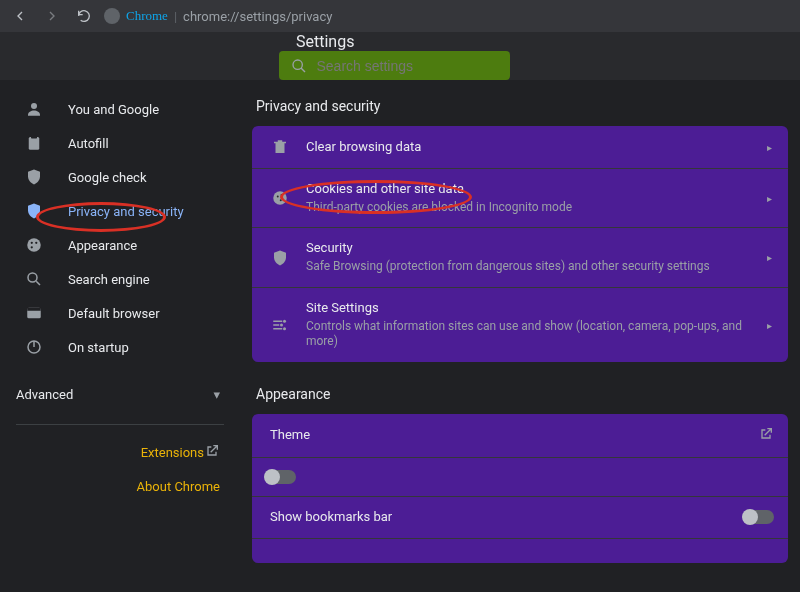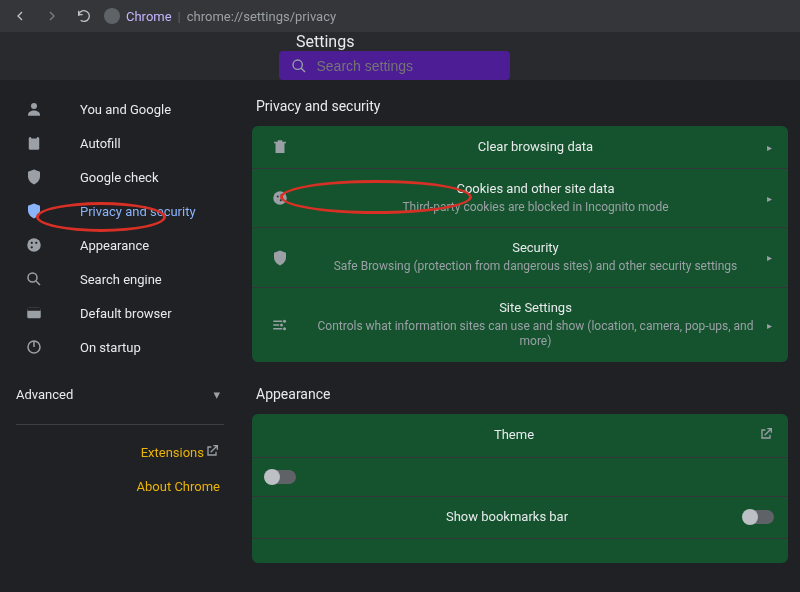--- a/index.html
+++ b/index.html
@@ -12,62 +12,62 @@
   .navbar {
     display: flex; align-items: center; height: 32px;
     background: #35363a; padding: 0 8px; gap: 8px;
   }
   .nav-icon {
     width: 24px; height: 24px; display: flex; align-items: center; justify-content: center;
     color: #9aa0a6; border-radius: 50%;
   }
   .nav-icon svg { stroke: #bdc1c6; fill: none; stroke-width: 2; }
   .addr { display: flex; align-items: center; gap: 6px; color: #bdc1c6; font-size: 13px; }
-  .addr .chrome-word { color: #c4b5fd; }
+  .addr .chrome-word { color: #0ea5e9; font-family: Liberation Serif, serif; }
   .addr .url { color: #9aa0a6; }
   .addr-sep { color: #5f6368; }
   .globe { width:16px; height:16px; border-radius:50%; background:#5f6368; display:inline-block; }
   
   .settings-header {
     display: flex; align-items: center; height: 48px; background: #292a2d; flex-direction: column;
   }
   .settings-title { font-size: 16px; color: #e8eaed; padding: 0 16px; width: 240px; }
   .search-wrap {
-    flex: 1; margin-right: 12px; height: 36px; background: #4c1d95; border-radius: 4px;
+    flex: 1; margin-right: 12px; height: 36px; background: #4d7c0f; border-radius: 4px;
     display: flex; align-items: center; padding: 0 12px; gap: 10px; color: #9aa0a6;
   }
   .search-wrap input {
     background: transparent; border: none; outline: none; color: #e8eaed; font-size: 14px; flex:1;
   }
   
   .content { display: flex; height: calc(592px - 32px - 48px); }
   .sidebar { width: 240px; padding-top: 12px; position: relative; }
   .side-item {
-    display: flex; align-items: center; height: 34px; padding-left: 24px; gap: 36px;
+    display: flex; align-items: center; height: 34px; padding-left: 24px; gap: 24px;
     color: #e8eaed; font-size: 13px; cursor: pointer;
   }
   .side-item.active { color: #8ab4f8; }
   .side-item .icon { width: 20px; height: 20px; display:flex; align-items:center; justify-content:center; }
   .side-item .icon svg { fill: #9aa0a6; }
   .side-item.active .icon svg { fill: #8ab4f8; }
   .advanced-row {
     display:flex; align-items:center; justify-content:space-between;
     padding: 0 20px 0 16px; height: 40px; margin-top: 10px; color:#e8eaed;
   }
   .divider { height:1px; background:#3c4043; margin: 10px 16px; }
   .bottom-item {
     display:flex; align-items:center; justify-content:flex-end;
     height: 34px; padding: 0 20px 0 16px; color:#eab308;
   }
   .ext-icon svg { fill:#9aa0a6; }
   
   .main { flex:1; padding: 18px 12px 0 12px; overflow:hidden; }
   .section-title { font-size: 14px; color:#e8eaed; margin: 0 0 12px 4px; }
   .card {
-    background:#14532d; border-radius: 6px; overflow:hidden; margin-bottom: 24px; text-align: center;
+    background:#4c1d95; border-radius: 6px; overflow:hidden; margin-bottom: 24px;
   }
   .row {
     display:flex; align-items:center; padding: 12px 14px; border-top:1px solid #35363a;
     position: relative;
   }
   .row:first-child { border-top: none; }
   .row-icon { width:28px; display:flex; justify-content:center; color:#9aa0a6; }
   .row-icon svg { fill:#9aa0a6; }
   .row-text { flex:1; padding-left: 12px; }
   .row-title { font-size: 13px; color:#e8eaed; line-height:1.3; }

